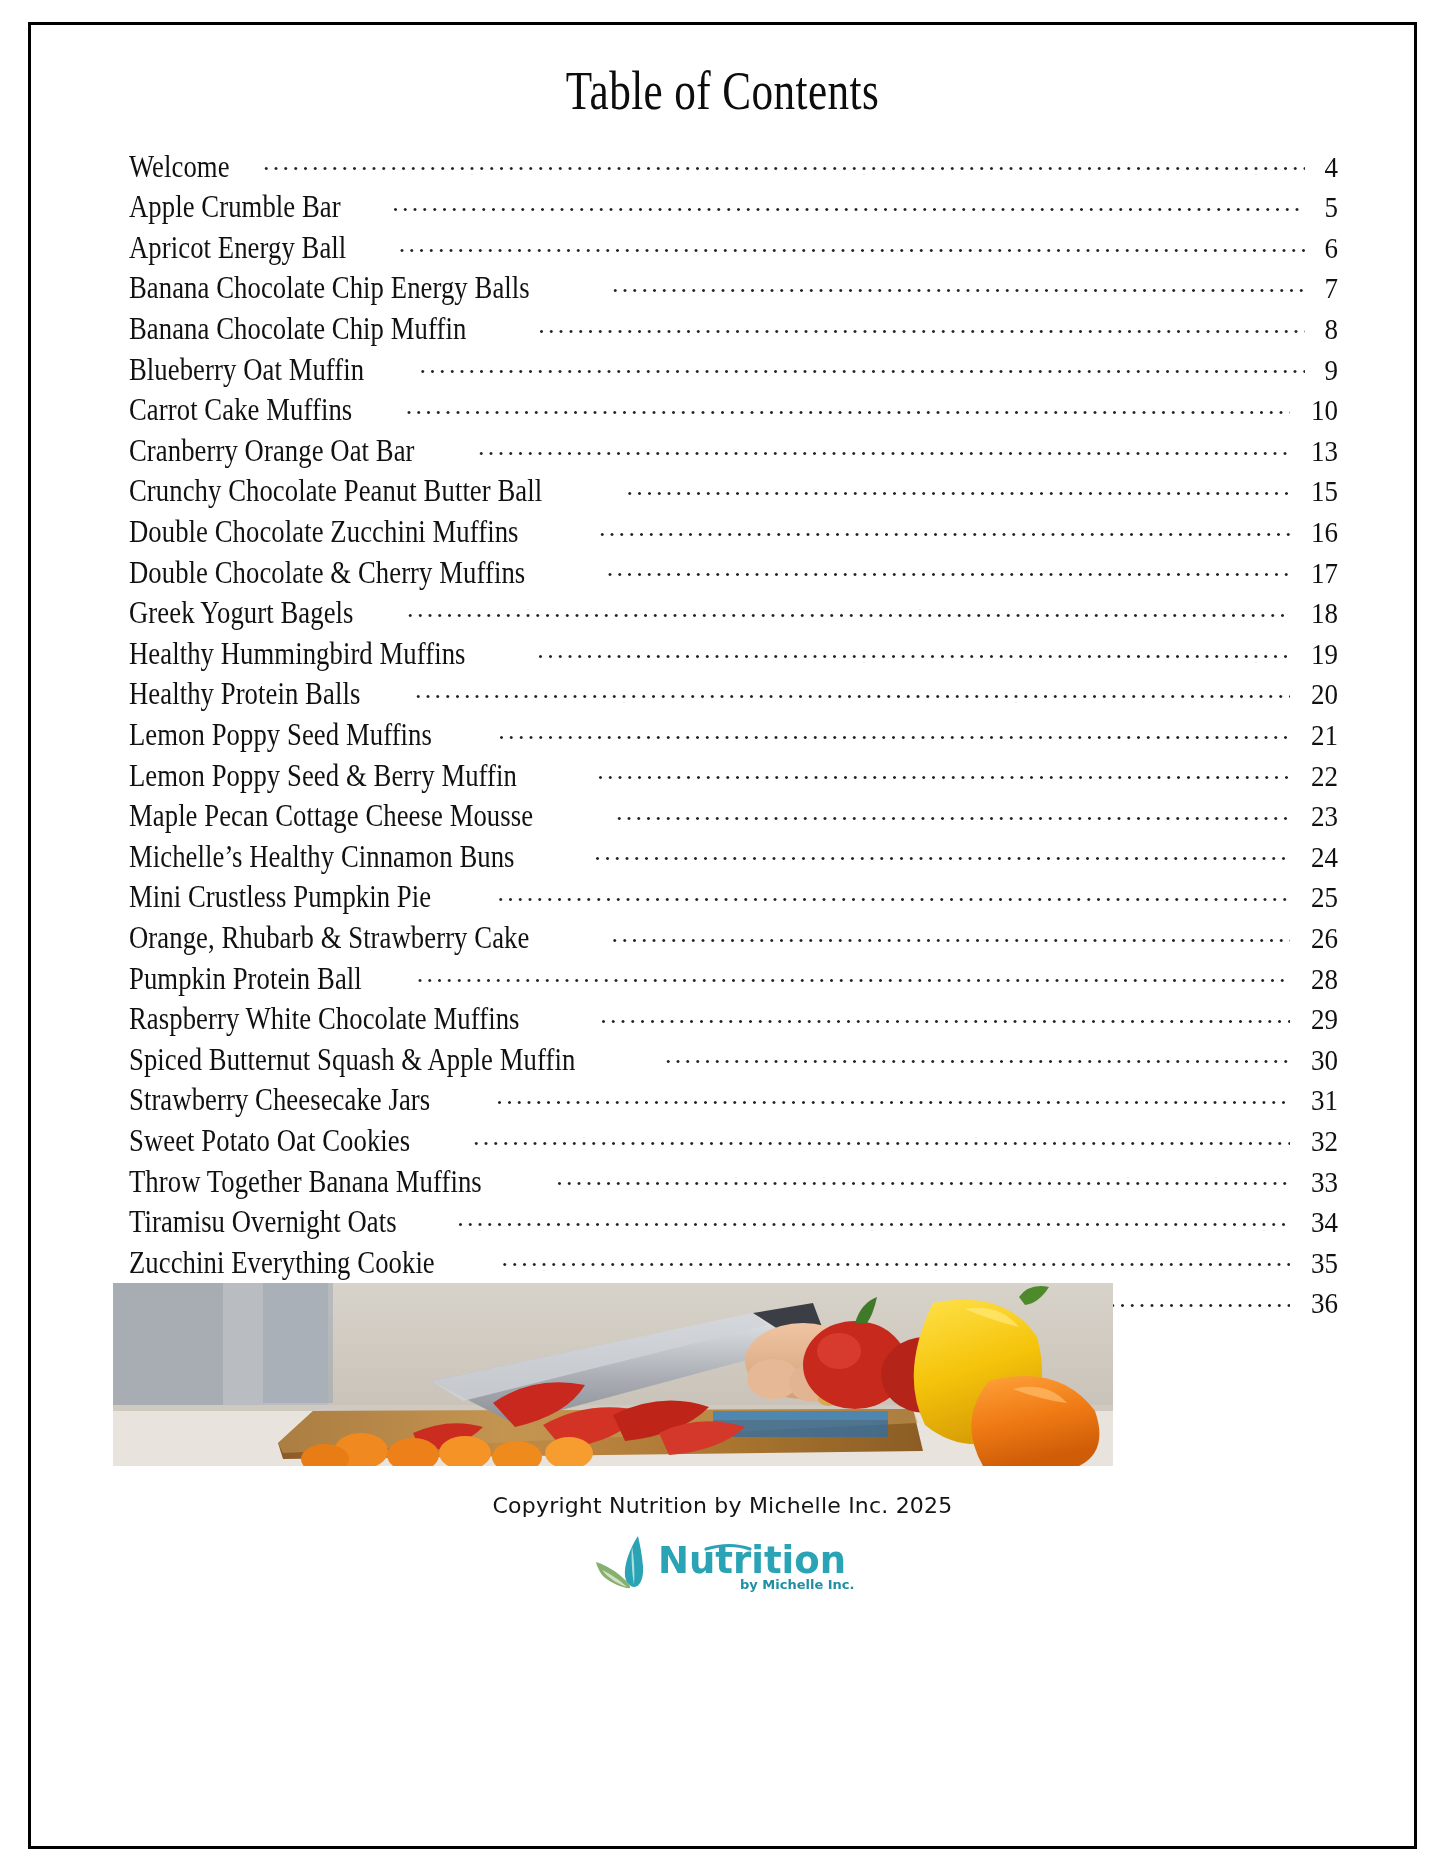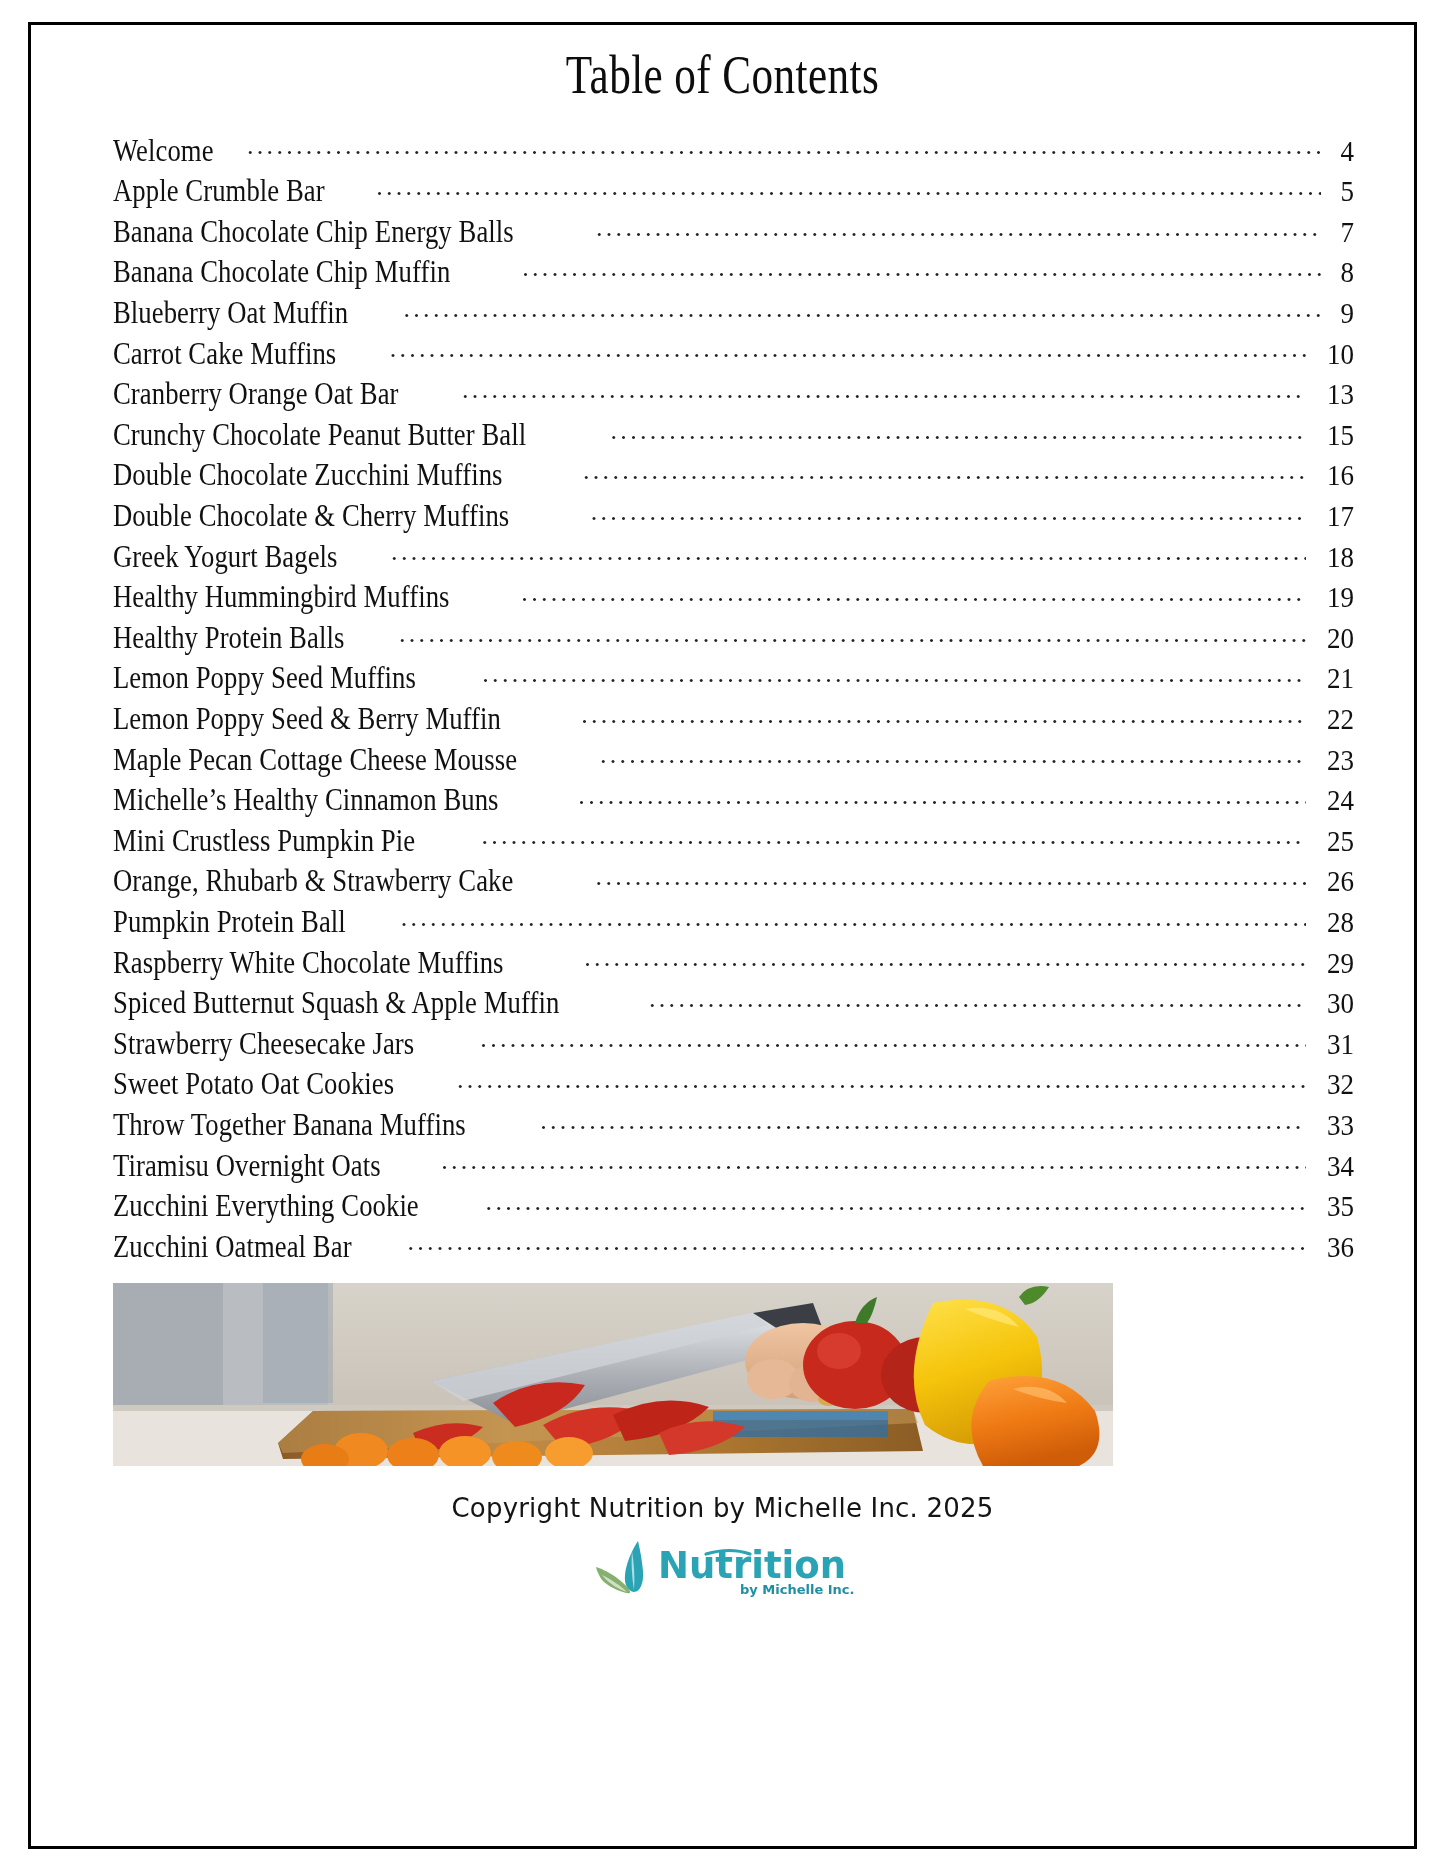--- a/index.html
+++ b/index.html
@@ -26,21 +26,21 @@
     background: #ffffff;
     overflow: hidden;
   }
 
   .page-inner {
     position: absolute;
     left: 0;
     top: 0;
     right: 0;
     bottom: 0;
-    padding: 0;
+    padding: 16px;
   }
 
   
   .toc-title {
     text-align: center;
     font-family: "Liberation Serif", "DejaVu Serif", serif;
     font-size: 54px;
     line-height: 1.05;
     letter-spacing: 0.5px;
     color: #0d0d0d;
@@ -119,21 +119,21 @@
   
   .footer {
     position: absolute;
     left: 0;
     right: 0;
     top: 1468px;
     text-align: center;
   }
   .copyright {
     font-family: "DejaVu Sans", "Liberation Sans", sans-serif;
-    font-size: 26px;
+    font-size: 22px;
     color: #141414;
     letter-spacing: 0.2px;
     font-weight: 400;
     text-align: center;
   }
   .logo-wrap {
     margin-top: 14px;
     display: flex;
     justify-content: center;
     align-items: flex-start;
@@ -152,20 +152,25 @@
 
     <li class="toc-row">
           <span class="toc-label">Welcome</span>
           <span class="toc-leader"></span>
           <span class="toc-page">4</span>
         </li>
         <li class="toc-row">
           <span class="toc-label">Apple Crumble Bar</span>
           <span class="toc-leader"></span>
           <span class="toc-page">5</span>
+        </li>
+        <li class="toc-row">
+          <span class="toc-label">Apricot Energy Ball</span>
+          <span class="toc-leader"></span>
+          <span class="toc-page">6</span>
         </li>
         <li class="toc-row">
           <span class="toc-label">Banana Chocolate Chip Energy Balls</span>
           <span class="toc-leader"></span>
           <span class="toc-page">7</span>
         </li>
         <li class="toc-row">
           <span class="toc-label">Banana Chocolate Chip Muffin</span>
           <span class="toc-leader"></span>
           <span class="toc-page">8</span>

